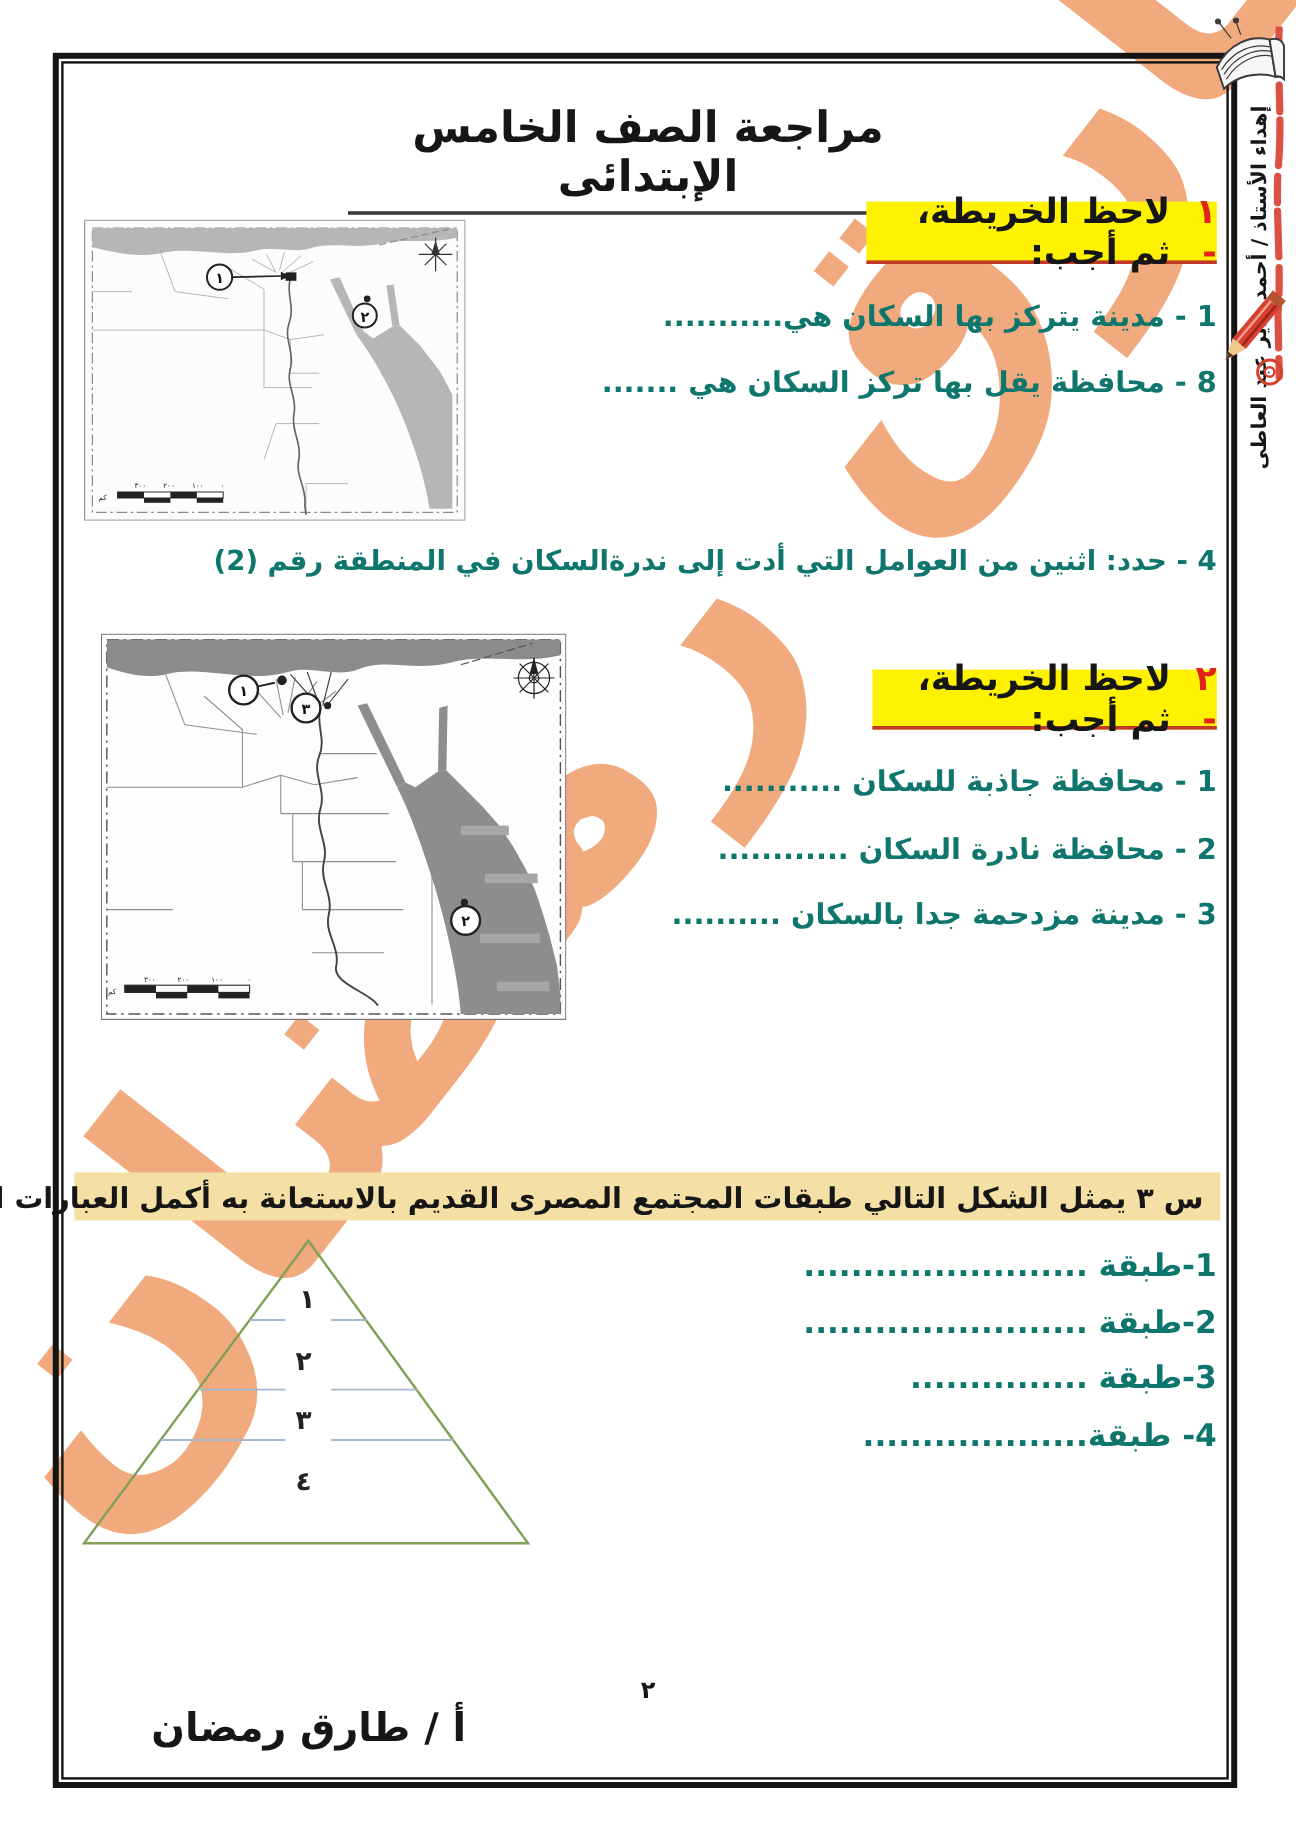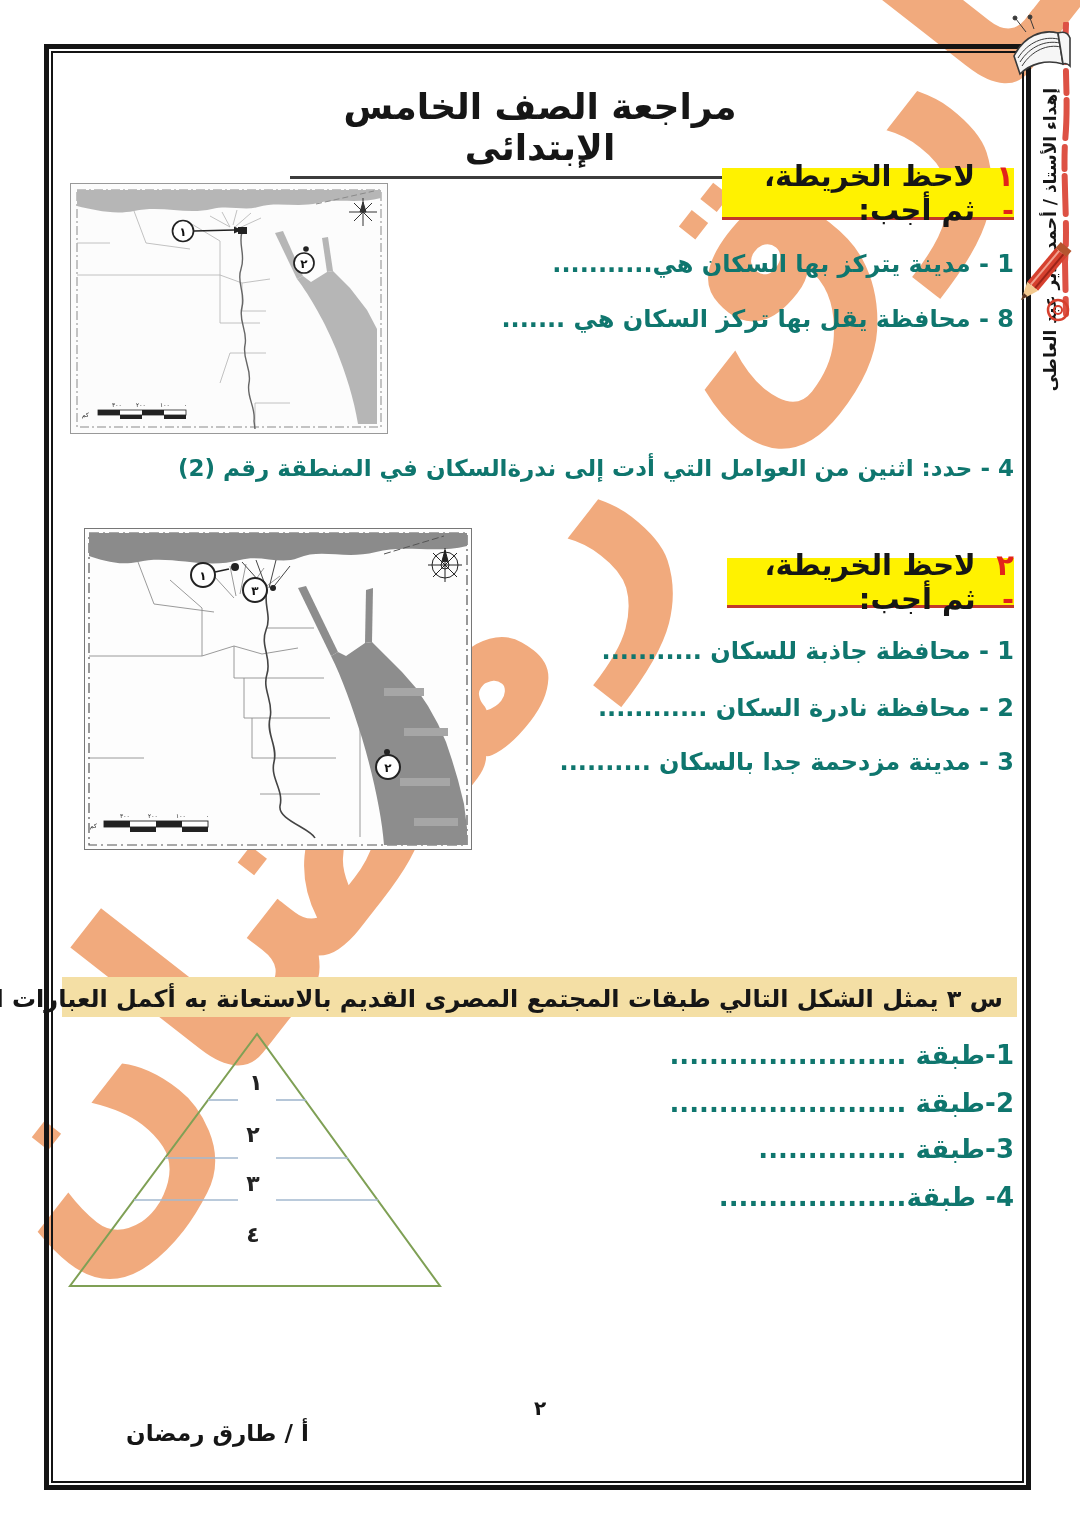--- a/index.html
+++ b/index.html
@@ -26,21 +26,21 @@
   #ylw2{left:727px;top:558px;width:287px;height:47px;}
   
   .q{direction:rtl;text-align:right;font-weight:bold;font-size:24px;white-space:nowrap;
      color:#0f766e;}
   
   .strip{left:62px;top:977px;width:955px;height:40px;background:#f4dfa5;direction:rtl;
          text-align:right;font-weight:bold;font-size:24px;padding-top:8px;padding-right:14px;
          box-sizing:border-box;white-space:nowrap;}
   .items .q{font-size:26px;}
   .pagenum{left:0;top:1396px;width:1080px;text-align:center;font-size:20px;font-weight:bold;}
-  .footer{left:126px;top:1420px;font-size:23px;font-weight:bold;direction:rtl;}
+  .footer{left:126px;top:1420px;font-size:33px;font-weight:bold;direction:rtl;}
   
   .dedication{left:840px;top:88px;width:200px;height:26px;font-size:17px;font-weight:bold;
               direction:rtl;text-align:right;transform:rotate(-90deg);transform-origin:100% 0;
               white-space:nowrap;z-index:4;}
   .tiny{font-size:6px;font-family:"DejaVu Sans",sans-serif;fill:#222;}
   .pyr{font-size:22px;font-weight:bold;fill:#222;text-anchor:middle;font-family:"DejaVu Sans",sans-serif;}
   .mlab{font-size:12px;font-weight:bold;fill:#111;text-anchor:middle;font-family:"DejaVu Sans",sans-serif;}
 </style>
 </head>
 <body>

